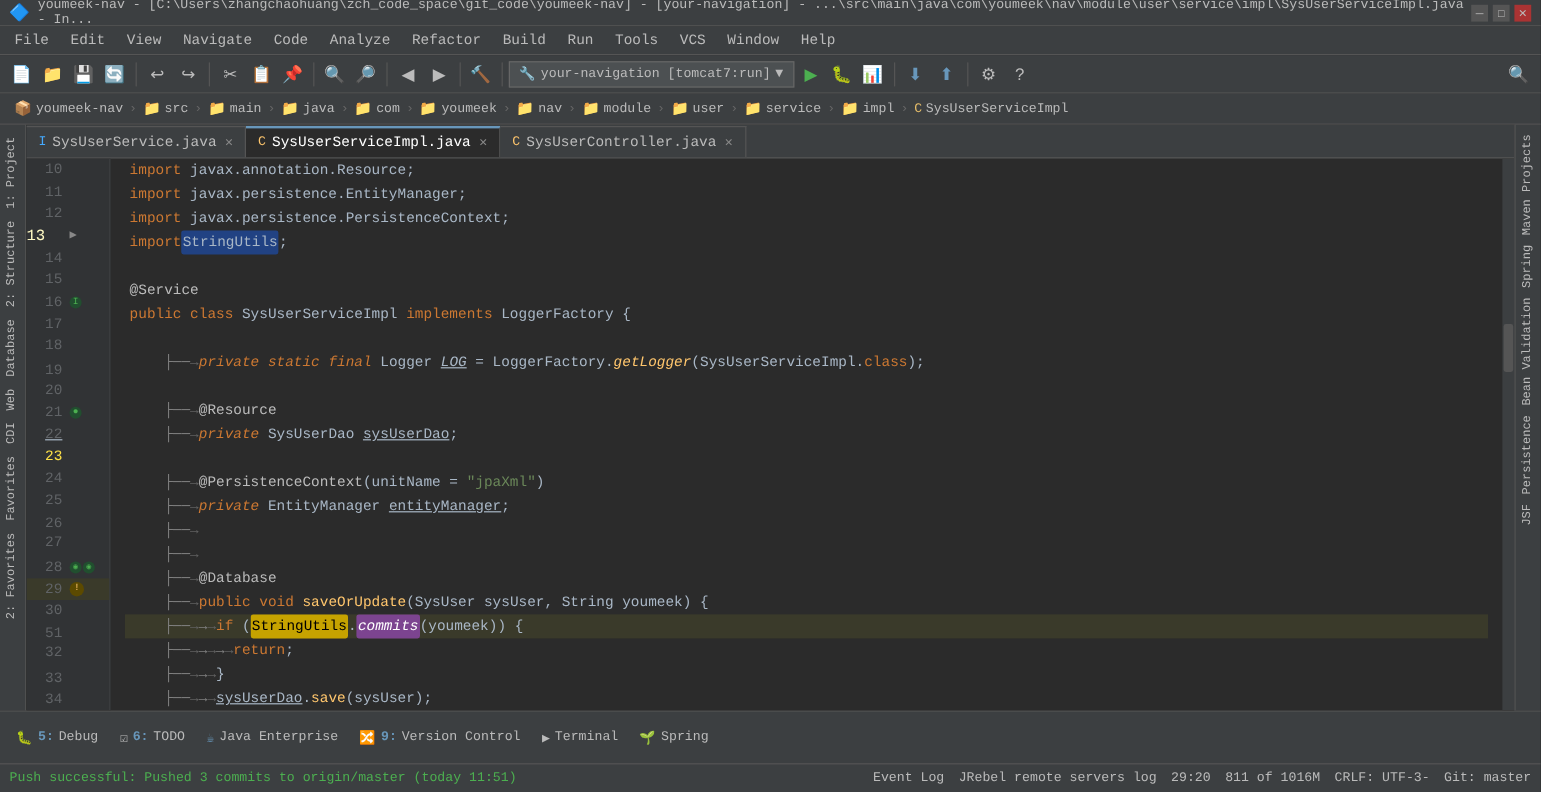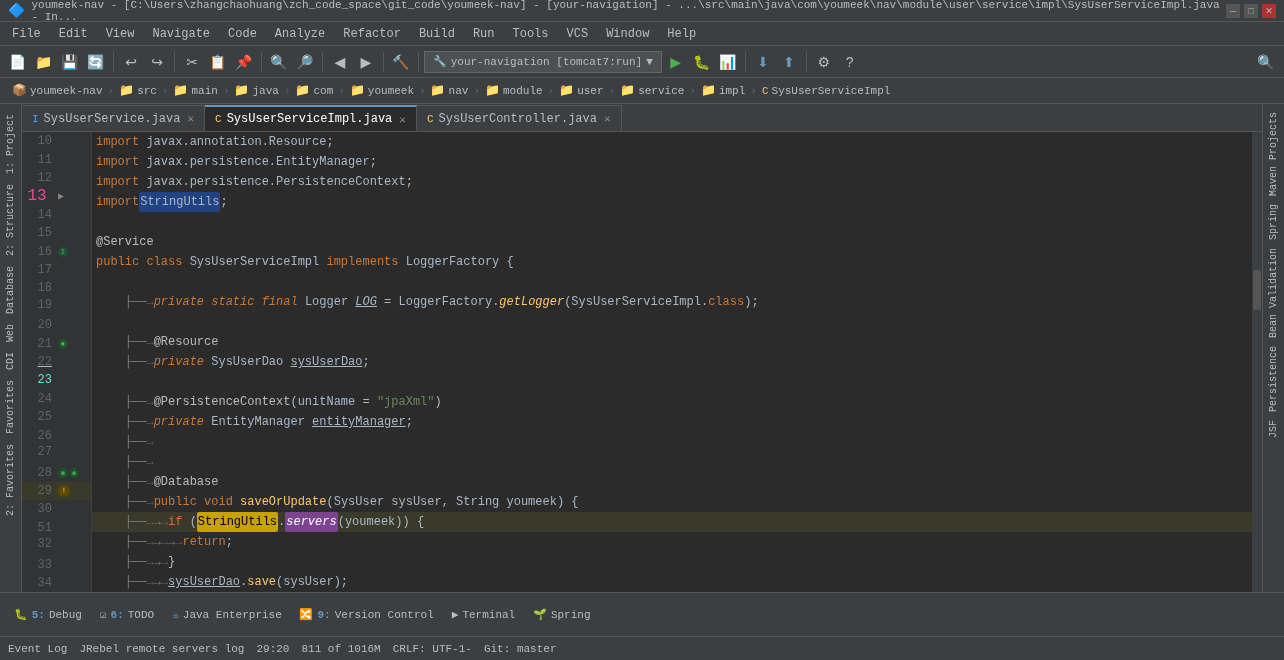--- a/index.html
+++ b/index.html
@@ -165,20 +165,21 @@
       cursor: pointer; margin-left: 2px;
     }
     .tab-icon-interface { color: #45aaff; }
     .tab-icon-class { color: #ffc66d; }
 
     
     #code-container {
       display: flex;
       height: calc(100% - 28px);
       overflow: hidden;
+      gap: 12px;
     }
 
     .code-line {
       display: flex;
       align-items: center;
       padding: 0 4px;
       height: 20px;
       white-space: pre;
       position: relative;
     }
@@ -407,21 +408,21 @@
         </div>
         <div style="display:flex;height:20px;align-items:center;">
           <span style="width:36px;text-align:right;padding-right:6px;color:#606366;font-size:12px;">11</span>
           <span style="width:30px;"></span>
         </div>
         <div style="display:flex;height:20px;align-items:center;">
           <span style="width:36px;text-align:right;padding-right:6px;color:#606366;font-size:12px;">12</span>
           <span style="width:30px;"></span>
         </div>
         <div style="display:flex;height:20px;align-items:center;">
-          <span style="width:36px;text-align:center;padding-right:6px;color:#ec4899;font-size:16px;">13</span>
+          <span style="width:36px;text-align:left;padding-right:6px;color:#fef9c3;font-size:13px;">13</span>
           <span style="width:30px;display:flex;align-items:center;">
             <span style="font-size:10px;color:#888;">▶</span>
           </span>
         </div>
         <div style="display:flex;height:20px;align-items:center;">
           <span style="width:36px;text-align:right;padding-right:6px;color:#606366;font-size:12px;">14</span>
           <span style="width:30px;"></span>
         </div>
         <div style="display:flex;height:20px;align-items:center;">
           <span style="width:36px;text-align:right;padding-right:6px;color:#606366;font-size:12px;">15</span>
@@ -434,40 +435,40 @@
           </span>
         </div>
         <div style="display:flex;height:20px;align-items:center;">
           <span style="width:36px;text-align:right;padding-right:6px;color:#606366;font-size:12px;">17</span>
           <span style="width:30px;"></span>
         </div>
         <div style="display:flex;height:20px;align-items:center;">
           <span style="width:36px;text-align:right;padding-right:6px;color:#606366;font-size:12px;">18</span>
           <span style="width:30px;"></span>
         </div>
-        <div style="display:flex;height:20px;align-items:flex-start;">
+        <div style="display:flex;height:20px;align-items:flex-end;">
           <span style="width:36px;text-align:right;padding-right:6px;color:#606366;font-size:12px;">19</span>
           <span style="width:30px;"></span>
         </div>
         <div style="display:flex;height:20px;align-items:center;">
           <span style="width:36px;text-align:right;padding-right:6px;color:#606366;font-size:12px;">20</span>
           <span style="width:30px;"></span>
         </div>
         <div style="display:flex;height:20px;align-items:center;">
           <span style="width:36px;text-align:right;padding-right:6px;color:#606366;font-size:12px;">21</span>
           <span style="width:30px;display:flex;align-items:center;gap:1px;">
             <span style="width:10px;height:10px;border-radius:50%;background:#214f2f;color:#4caf50;font-size:8px;display:flex;align-items:center;justify-content:center;">●</span>
           </span>
         </div>
         <div style="display:flex;height:20px;align-items:center;text-decoration:underline;">
           <span style="width:36px;text-align:right;padding-right:6px;color:#606366;font-size:12px;">22</span>
           <span style="width:30px;"></span>
         </div>
         <div style="display:flex;height:20px;align-items:center;">
-          <span style="width:36px;text-align:right;padding-right:6px;color:#5eead4;font-size:12px;">23</span>
+          <span style="width:36px;text-align:right;padding-right:6px;color:#fde047;font-size:12px;">23</span>
           <span style="width:30px;"></span>
         </div>
         <div style="display:flex;height:20px;align-items:center;">
           <span style="width:36px;text-align:right;padding-right:6px;color:#606366;font-size:12px;">24</span>
           <span style="width:30px;"></span>
         </div>
         <div style="display:flex;height:20px;align-items:center;">
           <span style="width:36px;text-align:right;padding-right:6px;color:#606366;font-size:12px;">25</span>
           <span style="width:30px;"></span>
         </div>
@@ -578,21 +579,21 @@
         </div>
         <div class="code-line">
           <span>    </span><span style="color:#808080;">├──</span><span style="color:#606060;">→</span>
           <span style="color:#cc7832;">public</span><span> </span><span style="color:#cc7832;">void</span><span> </span>
           <span style="color:#ffc66d;">saveOrUpdate</span><span>(SysUser sysUser, String youmeek) {</span>
         </div>
         <div class="code-line" style="background:#3a3a2a;">
           <span>    </span><span style="color:#808080;">├──</span><span style="color:#606060;">→</span><span style="color:#808080;">→</span><span style="color:#606060;">→</span>
           <span style="color:#cc7832;">if</span><span> (</span>
           <span style="background:#c6a300;color:#000;border-radius:2px;padding:0 1px;">StringUtils</span><span>.</span>
-          <span style="background:#7c4490;color:#fff;border-radius:2px;padding:0 1px;font-style:italic;">servers</span><span>(youmeek)) {</span>
+          <span style="background:#7c4490;color:#fff;border-radius:2px;padding:0 1px;font-style:italic;">commits</span><span>(youmeek)) {</span>
         </div>
         <div class="code-line">
           <span>    </span><span style="color:#808080;">├──</span><span style="color:#606060;">→</span><span style="color:#808080;">→</span><span style="color:#606060;">→</span><span style="color:#808080;">→</span><span style="color:#606060;">→</span>
           <span style="color:#cc7832;">return</span><span>;</span>
         </div>
         <div class="code-line">
           <span>    </span><span style="color:#808080;">├──</span><span style="color:#606060;">→</span><span style="color:#808080;">→</span><span style="color:#606060;">→</span>
           <span>}</span>
         </div>
         <div class="code-line">
@@ -642,21 +643,24 @@
     <span>▶</span>
     <span>Terminal</span>
   </div>
   <div class="bottom-tab">
     <span class="spring-icon">🌱</span>
     <span>Spring</span>
   </div>
 </div>
 
 <div id="status-bar">
+  <div class="status-left">
+    <span style="color:#4caf50;">Push successful: Pushed 3 commits to origin/master (today 11:51)</span>
+  </div>
   <div class="status-right">
     <span style="cursor:pointer;font-family:Liberation Mono, monospace;">Event Log</span>
     <span style="cursor:pointer;">JRebel remote servers log</span>
     <span>29:20</span>
     <span>811 of 1016M</span>
-    <span style="cursor:pointer;">CRLF: UTF-1-</span>
+    <span style="cursor:pointer;">CRLF: UTF-3-</span>
     <span style="cursor:pointer;">Git: master</span>
   </div>
 </div>
 
 </body></html>

